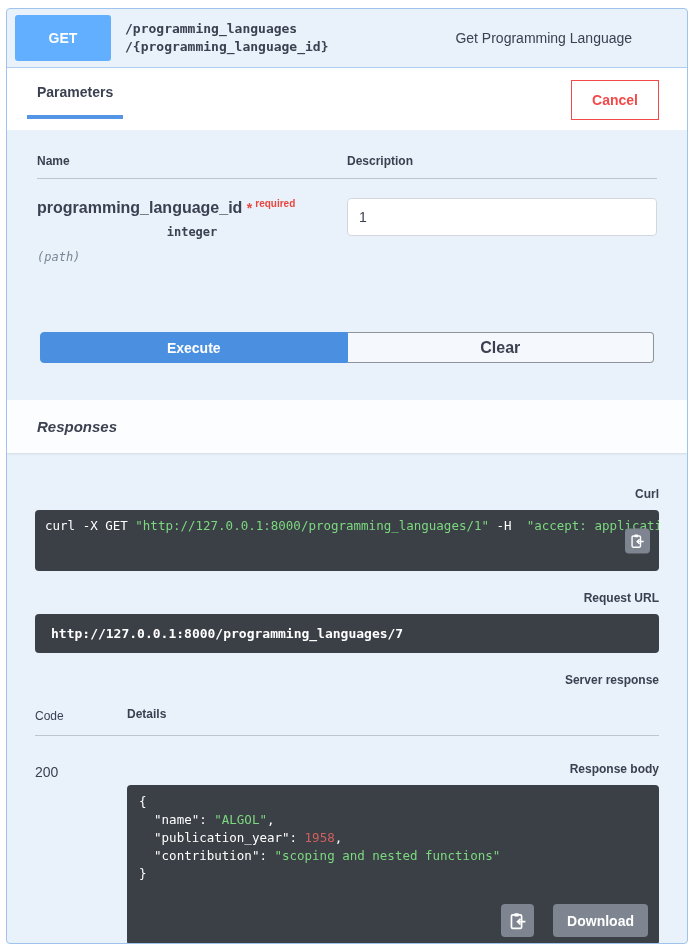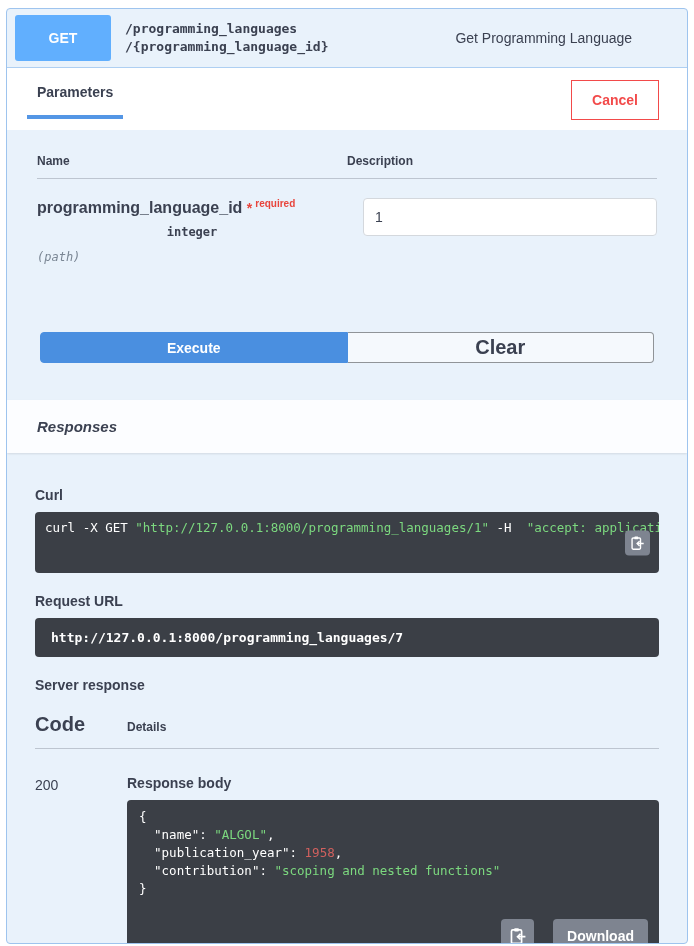--- a/index.html
+++ b/index.html
@@ -63,21 +63,21 @@
   
   .params-area { padding: 24px 30px 0; }
   .param-headers {
     display: flex;
     font-size: 12px; font-weight: bold;
     padding-bottom: 10px;
     border-bottom: 1px solid rgba(59,65,81,.25);
   }
   .col-name { width: 310px; }
   .col-desc { flex: 1; }
-  .param-row { display: flex; padding-top: 19px; gap: 16px; }
+  .param-row { display: flex; padding-top: 19px; }
   .param-meta { width: 310px; }
   .param-name { font-size: 16px; font-weight: bold; color: #3b4151; }
   .required-star { color: #e8453c; font-weight: bold; font-size: 14px; }
   .required-label {
     color: #e8453c; font-size: 10px; font-weight: bold;
     vertical-align: super; margin-left: 3px;
   }
   .param-type {
     font-family: "DejaVu Sans Mono", monospace;
     font-weight: bold; font-size: 12px; margin-top: 8px; text-align: center;
@@ -99,34 +99,34 @@
   .btn-execute {
     flex: 1; background: #4a8fe0; color: #fff;
     border: 1px solid #4a8fe0; border-radius: 4px 0 0 4px;
     font-weight: bold; font-size: 14px;
     font-family: "Liberation Sans", sans-serif; cursor: pointer;
   }
   .btn-clear {
     flex: 1; background: #f5f9fd; color: #3b4151;
     border: 1px solid #909498; border-left: none;
     border-radius: 0 4px 4px 0;
-    font-weight: bold; font-size: 20px;
+    font-weight: bold; font-size: 16px;
     font-family: "Liberation Sans", sans-serif; cursor: pointer;
   }
 
   
   .section-header {
     margin-top: 37px;
     background: rgba(255,255,255,.85);
     box-shadow: 0 1px 2px rgba(0,0,0,.1);
     padding: 18px 30px;
     font-size: 15px; font-weight: bold; color: #3b4151; font-style: italic;
   }
   .responses-content { padding: 34px 28px 14px; }
-  .block-label { font-size: 14px; font-weight: bold; color: #3b4151; margin-bottom: 9px; }
+  .block-label { font-size: 12px; font-weight: bold; color: #3b4151; margin-bottom: 9px; text-align: right; }
   .mt { margin-top: 20px; }
 
   .dark-block {
     background: #3b3f46; border-radius: 4px;
     font-family: "DejaVu Sans Mono", monospace;
     color: #fff;
   }
   .curl-block {
     position: relative;
     padding: 8px 10px;
@@ -152,21 +152,21 @@
     white-space: pre; overflow: hidden;
   }
 
   .response-table { margin-top: 20px; }
   .rt-head {
     display: flex; align-items: flex-end;
     padding-bottom: 12px;
     border-bottom: 1px solid rgba(59,65,81,.25);
   }
   .rt-code-col { width: 92px; }
-  .code-header { font-size: 20px; font-weight: bold; }
+  .code-header { font-size: 12px; font-weight: normal; }
   .details-header { font-size: 12px; font-weight: bold; padding-bottom: 2px; }
   .rt-row { display: flex; padding-top: 16px; }
   .status-code { width: 92px; font-size: 14px; padding-top: 12px; }
   .details-cell { flex: 1; }
 
   .body-block {
     position: relative;
     margin-top: 8px;
     padding: 8px 12px;
     font-size: 12.5px; line-height: 18px;

